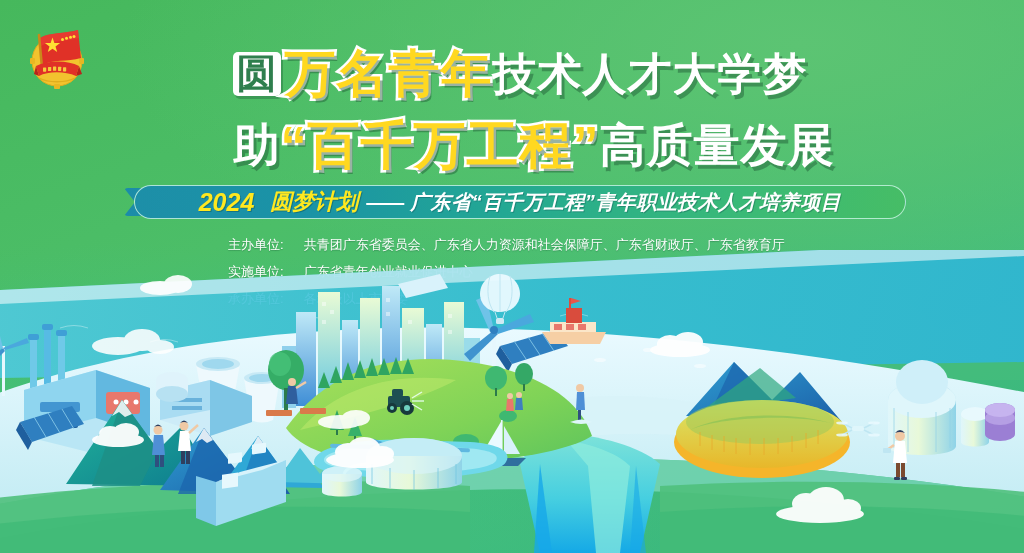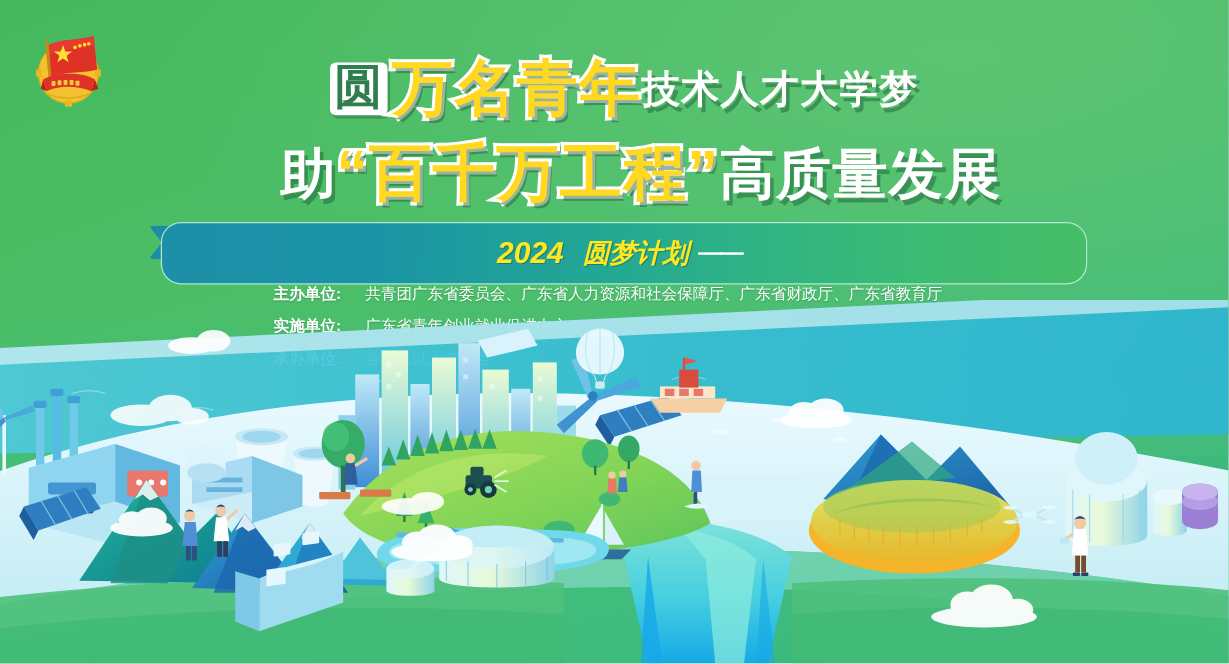--- a/index.html
+++ b/index.html
@@ -40,29 +40,29 @@
     font-size:51px;letter-spacing:1px;
   }
   .hl-y{
     color:#ffd820;
     -webkit-text-stroke:5px #ffffff;
     paint-order:stroke fill;
     text-shadow:3px 4px 0 rgba(28,86,52,.45);
   }
   .hl-w{
     color:#ffffff;
-    font-size:32px;
+    font-size:44px;
     text-shadow:3px 4px 0 rgba(28,86,52,.45);
   }
   .hl2 .hl-y{font-size:52px;}
   .hl2 .hl-w{font-size:46px;}
 
   
   #ribbon{
-    position:absolute;left:134px;top:185px;width:772px;height:52px;
+    position:absolute;left:134px;top:185px;width:772px;height:34px;
   }
   #ribbon .rb-shape{
     position:absolute;inset:0;
     border-radius:17px 17px 17px 17px;
     background:linear-gradient(90deg,#1d8fa8 0%,#1a93a6 22%,#23a893 48%,#30b383 65%,#3cbb74 82%,#46bd66 100%);
     border:1.5px solid rgba(198,243,224,.85);
     box-sizing:border-box;
   }
   #ribbon .rb-notch{
     position:absolute;left:-10px;top:3px;width:26px;height:28px;
@@ -85,21 +85,21 @@
   .rb-dash{color:#ffffff;font-size:20px;margin:0 8px;letter-spacing:-2px;font-weight:bold;}
   .rb-rest{
     font-size:20px;font-weight:bold;color:#ffffff;font-style:italic;
     letter-spacing:.5px;text-shadow:1px 1px 0 rgba(10,60,70,.30);
   }
 
   
   #orgs{position:absolute;left:228px;top:236px;width:700px;color:#ffffff;}
   .org-row{display:flex;align-items:baseline;margin-bottom:9px;
     font-size:13px;text-shadow:0 1px 1px rgba(22,80,48,.35);}
-  .org-label{font-weight:bold;flex:0 0 auto;}
+  .org-label{font-weight:normal;flex:0 0 auto;}
   .org-value{margin-left:20px;}
 
   
   #scene{position:absolute;left:0;top:250px;width:1024px;height:303px;}
   #scene svg{display:block;width:1024px;height:303px;}
 </style>
 </head>
 <body>
 
 <div id="poster">
@@ -165,20 +165,21 @@
     </div>
   </div>
 
   <div id="ribbon">
     <div class="rb-notch"></div>
     <div class="rb-shape"></div>
     <div class="rb-inner">
       <span class="rb-year">2024</span>
       <span class="rb-plan">圆梦计划</span>
       <span class="rb-dash">——</span>
+      <span class="rb-rest">广东省“百千万工程”青年职业技术人才培养项目</span>
     </div>
   </div>
 
   <div id="orgs">
     <div class="org-row">
       <span class="org-label">主办单位:</span>
       <span class="org-value">共青团广东省委员会、广东省人力资源和社会保障厅、广东省财政厅、广东省教育厅</span>
     </div>
     <div class="org-row">
       <span class="org-label">实施单位:</span>

